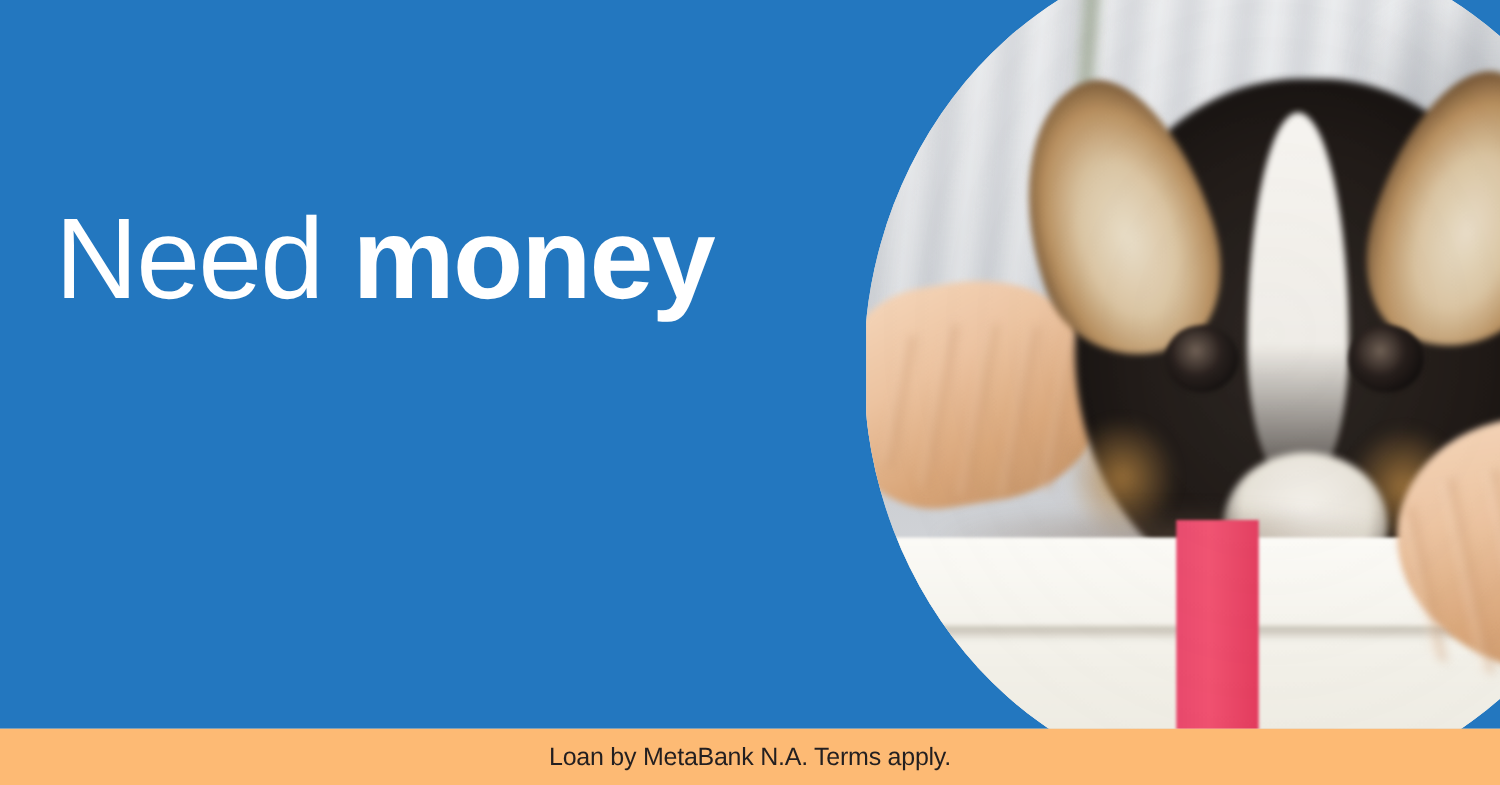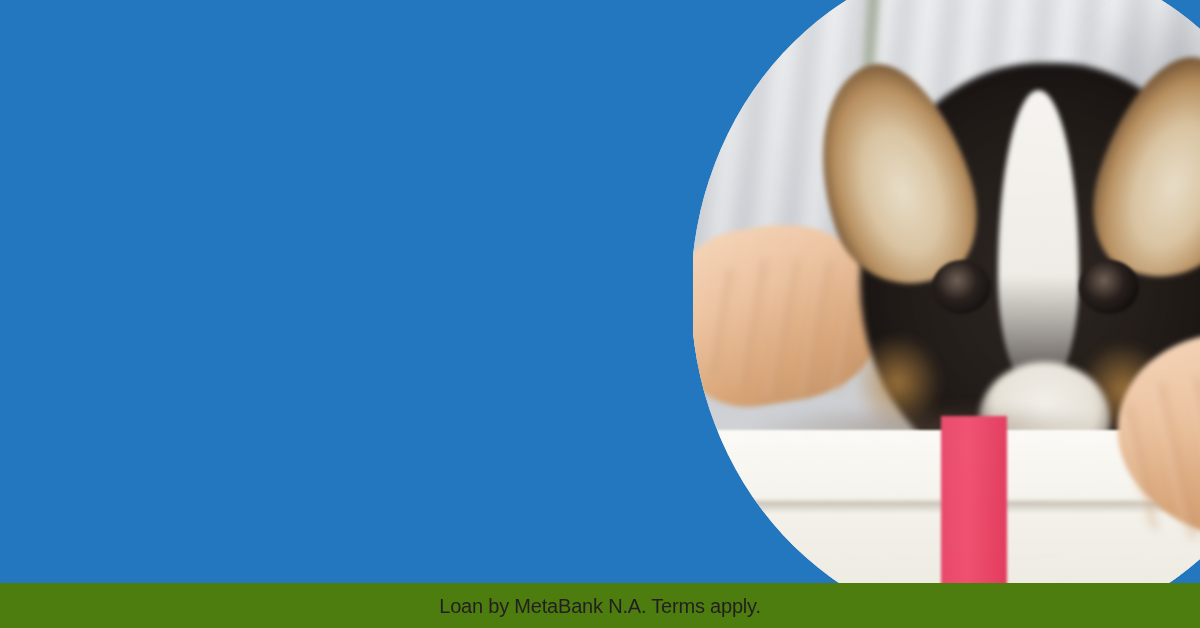--- a/index.html
+++ b/index.html
@@ -292,21 +292,21 @@
     background: radial-gradient(ellipse at 52% 46%, rgba(255,255,255,0.05), rgba(255,255,255,0) 70%);
   }
 
   
   .disclaimer-strip {
     position: absolute;
     left: 0;
     top: 583px;
     width: 1200px;
     height: 45px;
-    background: #4d7c0f;
+    background: #fdba74;
     display: flex;
     align-items: center;
     justify-content: center;
   }
   .disclaimer-text {
     color: #231f20;
     font-family: "Liberation Sans", sans-serif;
     font-size: 20px;
     line-height: 24px;
     letter-spacing: -0.2px;
@@ -315,20 +315,21 @@
   }
 </style>
 </head>
 <body>
 
 <div class="banner">
 
   <div class="blue-field"></div>
 
   <div class="headline">
+    <span class="line"><span class="hl-light">Need </span><span class="hl-strong">money</span></span>
   </div>
 
   <div class="photo-clip">
     <div class="photo-disc">
       <div class="scene">
         <div class="bg-wall"></div>
         <div class="bg-stripes"></div>
         <div class="bg-stem"></div>
         <div class="bg-shadowR"></div>
 

